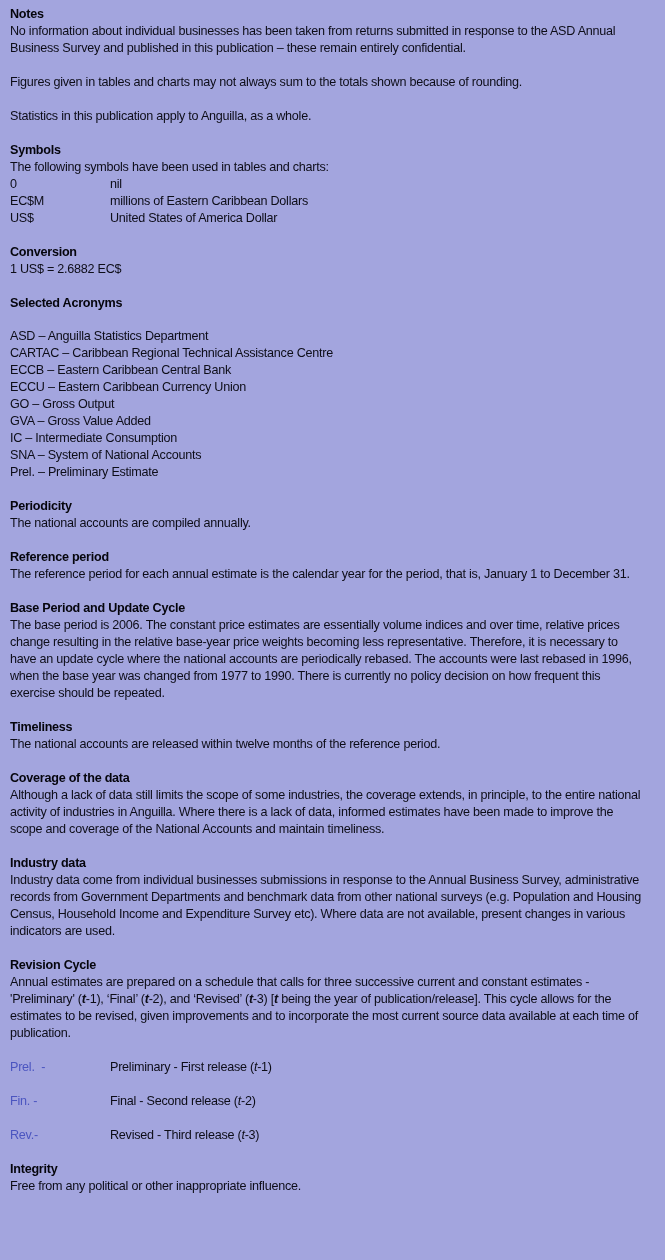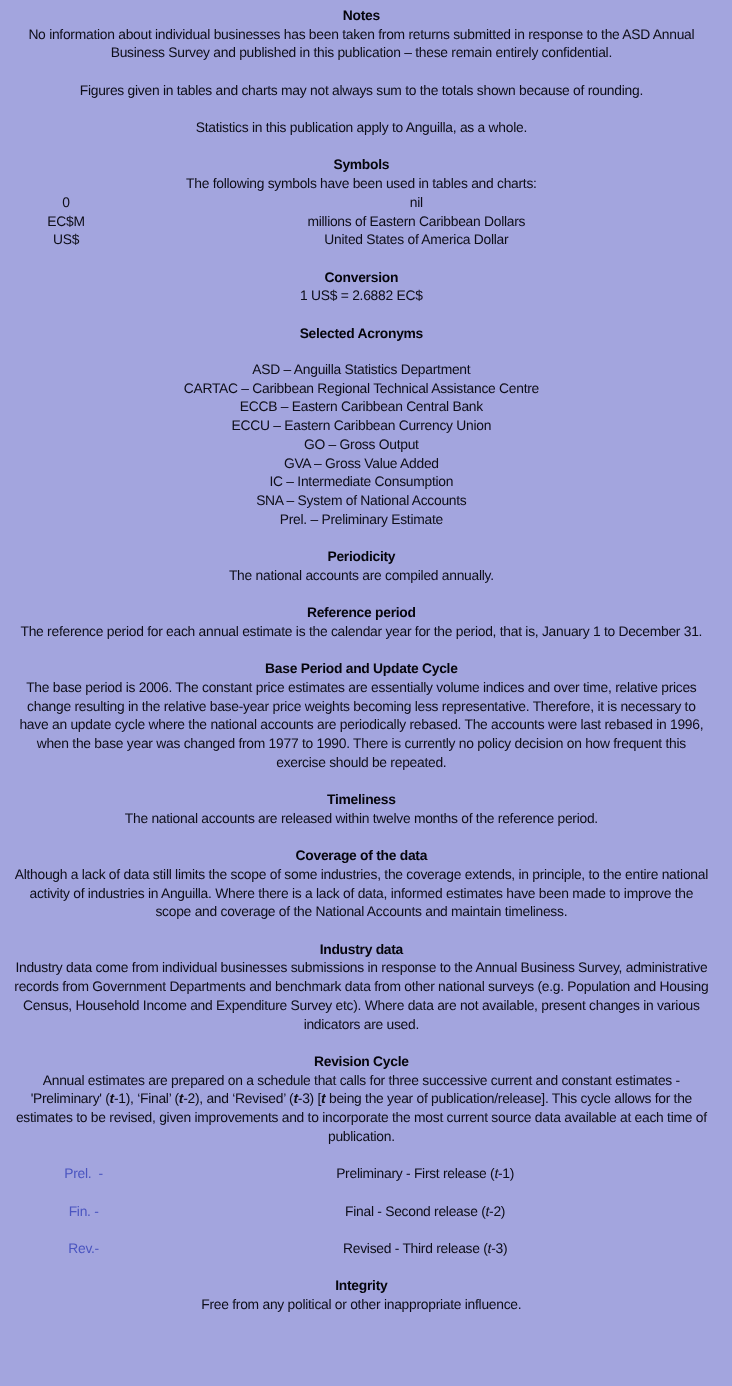--- a/index.html
+++ b/index.html
@@ -8,38 +8,37 @@
     height: 1260px;
     box-sizing: border-box;
     padding: 6px 18px 6px 10px;
     background: #a3a5de;
     font-family: "Liberation Sans", sans-serif;
     font-size: 12.6px;
     line-height: 17px;
     letter-spacing: -0.25px;
     color: #0d0d18;
     overflow: hidden;
-    text-align: center;
   }
   h2 {
     margin: 0;
     font-size: 12.6px;
     line-height: 17px;
     font-weight: 700;
     color: #05050c;
   }
   p { margin: 0 0 17px 0; }
   .def-table { margin: 0 0 17px 0; }
   .def-row { display: flex; }
   .def-term { flex: 0 0 100px; white-space: pre-wrap; }
   .def-meaning { flex: 1; }
   .acronym-list { margin: 16px 0 17px 0; }
   .acronym-item { margin: 0; }
   .sec-industry { margin-top: 17px; }
-  .rc-rows { margin: 0 0 5px 16px; }
+  .rc-rows { margin: 0 0 5px 0; }
   .rc-row { display: flex; margin: 0 0 17px 0; }
   .rc-term { flex: 0 0 100px; color: #4b55c0; white-space: pre-wrap; }
   .rc-def { flex: 1; }
   .bt { font-weight: 700; font-style: italic; }
   .it { font-style: italic; }
 </style>
 </head>
 <body>
 
 <div class="page">

